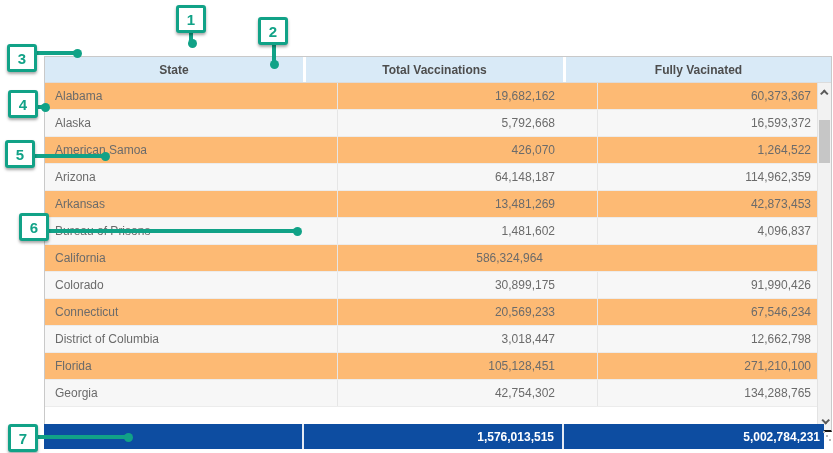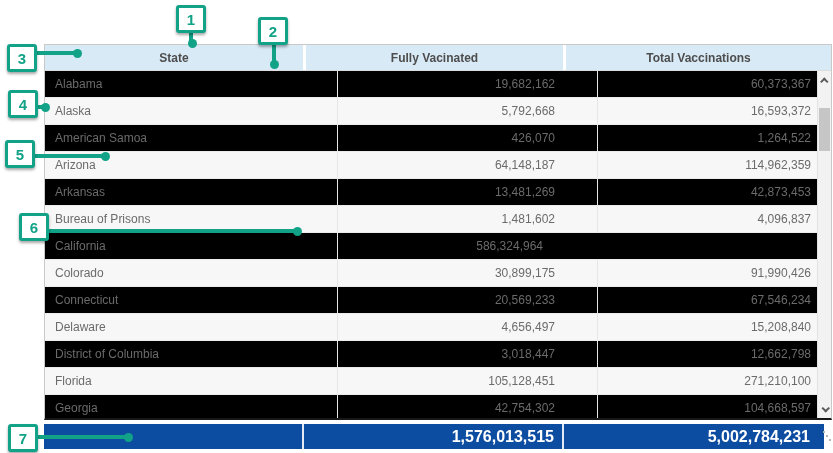--- a/index.html
+++ b/index.html
@@ -7,38 +7,38 @@
     width:833px;height:453px;background:#ffffff;
     font-family:"Liberation Sans", sans-serif;
     position:relative;overflow:hidden;
     --accent:#11a287;--footer-bg:#0d4da1;--header-bg:#d9eaf7;
   }
   .stage{position:absolute;inset:0;}
 
   
   .widget{position:absolute;left:44px;top:44px;width:788px;height:405px;}
   .table-area{
-    position:absolute;left:0;top:0;width:788px;height:376px;
+    position:absolute;left:0;top:12px;width:788px;height:376px;
     border:1px solid #c9c9c9;border-bottom:2px solid #171717;
     box-sizing:border-box;background:#fff;
   }
   .thead{
     display:grid;grid-template-columns:258px 260px 1fr;
     height:26px;border-bottom:1px solid #dcdcdc;box-sizing:border-box;
   }
   .th{
     background:var(--header-bg);color:#4d4d4d;font-weight:bold;font-size:12px;
     display:flex;align-items:center;justify-content:center;box-sizing:border-box;
   }
   .th + .th{border-left:3px solid #ffffff;}
   .tbody{position:absolute;left:0;right:0;top:26px;bottom:0;overflow:hidden;background:#fff;}
   .row{
     display:grid;grid-template-columns:258px 260px 1fr;height:27px;
     border-bottom:1px solid #ececec;box-sizing:border-box;
-    font-size:12px;color:#6b6b6b;background:#000000;
+    font-size:12px;color:#6b6b6b;background:#fdba74;
   }
   .row:nth-child(even){background:#f7f7f7;}
   .cell{display:flex;align-items:center;box-sizing:border-box;overflow:hidden;white-space:nowrap;}
   .cell.state{padding-left:10px;}
   .cell.num{justify-content:flex-end;padding-right:8px;}
   .cell.num.last{padding-right:20px;}
   .row .cell + .cell{border-left:1px solid #e6e6e6;margin-left:34px;}
 
   
   .scrollbar{position:absolute;top:26px;right:0;bottom:0;width:14px;background:#f2f2f2;border-left:1px solid #e3e3e3;box-sizing:border-box;}
@@ -47,25 +47,25 @@
   .sb-btn.down{bottom:2px;}
   .chev{width:6px;height:6px;border-left:2px solid #5a5a5a;border-top:2px solid #5a5a5a;box-sizing:border-box;}
   .chev.up-c{transform:rotate(45deg) translateY(1px);}
   .chev.down-c{transform:rotate(225deg) translateY(1px);}
   .sb-thumb{position:absolute;left:1px;width:11px;top:37px;height:43px;background:#c6c6c6;}
 
   
   .tfoot{
     position:absolute;left:0;top:380px;width:780px;height:25px;
     background:var(--footer-bg);display:grid;grid-template-columns:258px 260px 1fr;
-    font-size:16px;font-weight:bold;color:#ffffff;
+    font-size:12px;font-weight:bold;color:#ffffff;
   }
   .tfoot .cell + .cell{border-left:2px solid #e4eaf3;}
   .tfoot .num{justify-content:flex-end;padding-right:8px;}
-  .tfoot .num.last{padding-right:14px;}
+  .tfoot .num.last{padding-right:4px;}
   .grip{position:absolute;right:0;top:384px;width:10px;height:16px;}
   .grip span{
     position:absolute;left:4px;top:7px;width:2px;height:2px;background:#b5b5b5;
     box-shadow:3px 4px 0 #b5b5b5,-3px -4px 0 #b5b5b5;
   }
 
   
   .callout{
     position:absolute;width:30px;height:28px;box-sizing:border-box;
     background:#fff;border:3px solid var(--accent);border-radius:3px;
@@ -87,22 +87,22 @@
 </head>
 <body style="--accent: #11a287; --footer-bg: #0d4da1; --header-bg: #d9eaf7;">
 
 <div class="stage">
 
   <div class="widget">
     <div class="table-area">
 
       <div class="thead">
         <div class="th">State</div>
+        <div class="th">Total Vaccinations</div>
         <div class="th">Fully Vacinated</div>
-        <div class="th">Total Vaccinations</div>
       </div>
 
       <div class="tbody">
   <div class="row">
     <div class="cell state">Alabama</div>
     <div class="cell num fully">19,682,162</div>
     <div class="cell num last total">60,373,367</div>
   </div>
 
   <div class="row">
@@ -145,42 +145,37 @@
     <div class="cell num fully">30,899,175</div>
     <div class="cell num last total">91,990,426</div>
   </div>
 
   <div class="row">
     <div class="cell state">Connecticut</div>
     <div class="cell num fully">20,569,233</div>
     <div class="cell num last total">67,546,234</div>
   </div>
 
-  <div class="row">
-    <div class="cell state">Delaware</div>
-    <div class="cell num fully">4,656,497</div>
-    <div class="cell num last total">15,208,840</div>
-  </div>
 
   <div class="row">
     <div class="cell state">District of Columbia</div>
     <div class="cell num fully">3,018,447</div>
     <div class="cell num last total">12,662,798</div>
   </div>
 
   <div class="row">
     <div class="cell state">Florida</div>
     <div class="cell num fully">105,128,451</div>
     <div class="cell num last total">271,210,100</div>
   </div>
 
   <div class="row">
     <div class="cell state">Georgia</div>
     <div class="cell num fully">42,754,302</div>
-    <div class="cell num last total">104,668,597</div>
+    <div class="cell num last total">134,288,765</div>
   </div>
 </div>
 
       <div class="scrollbar">
         <div class="sb-btn up">
           <span class="chev up-c"></span>
         </div>
         <div class="sb-thumb"></div>
         <div class="sb-btn down">
           <span class="chev down-c"></span>

